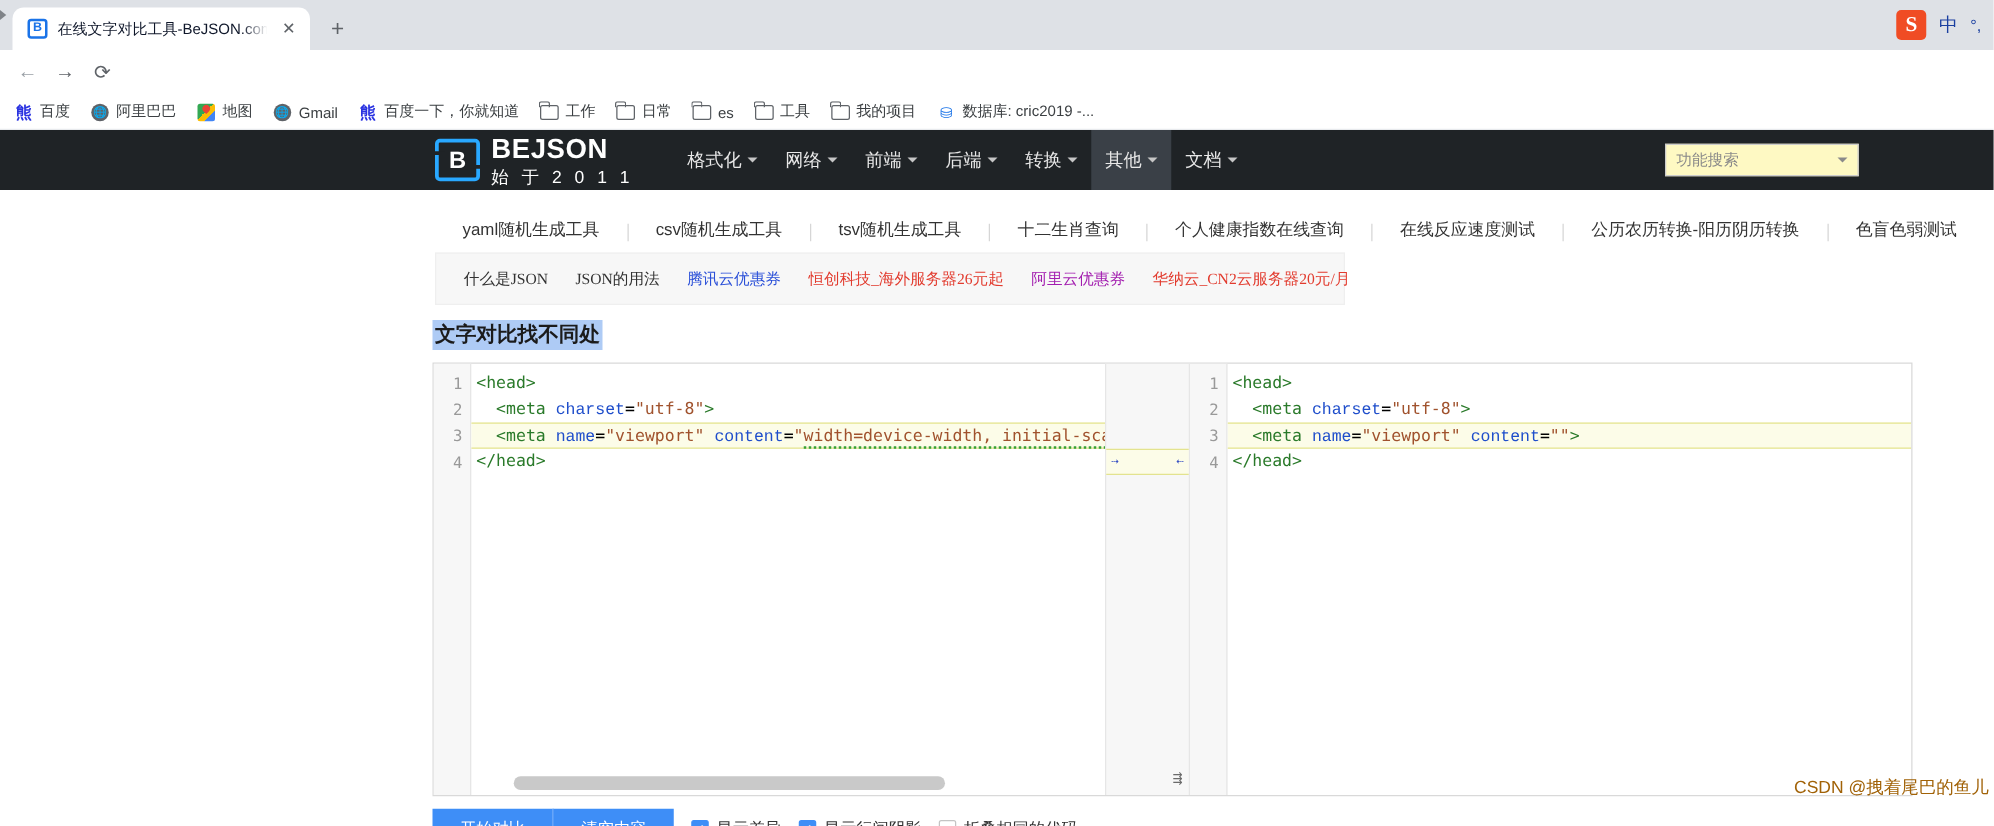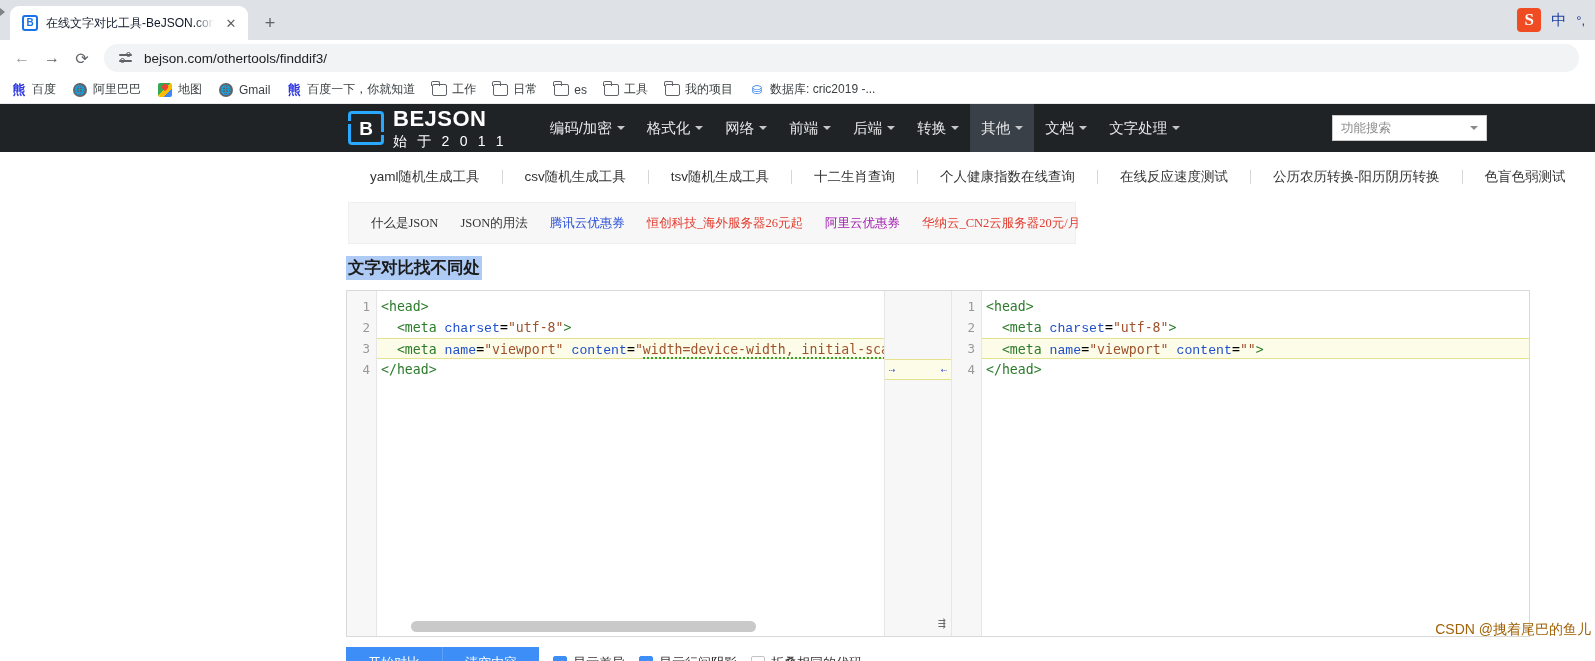--- a/index.html
+++ b/index.html
@@ -177,31 +177,31 @@
     padding: 0 11px; height: 48px;
     display:flex; align-items:center; gap:5px;
     cursor:pointer; white-space:nowrap;
   }
   .nav-item.active { background:#3a4047; }
   .caret { border-left:4px solid transparent; border-right:4px solid transparent; border-top:4px solid #c6c6c6; display:inline-block; }
 
   .func-search {
     margin-left: auto; margin-right: 108px;
     width: 155px; height: 26px;
-    background:#ffffff; border:1px solid #ccc;
+    background:#fef9c3; border:1px solid #ccc;
     display:flex; align-items:center; justify-content:space-between;
     padding: 0 8px;
     font-size: 12.5px; color:#8a8a8a;
   }
   .func-search .caret { border-top-color:#8a8a8a; }
 
   
   .sub-nav {
     height: 32px;
-    display:flex; align-items:center;
+    display:flex; align-items:flex-end;
     margin-left: 348px;
     margin-top: 9px;
     font-size: 13.5px;
     color: #333;
   }
   .sub-nav a { padding: 0 22px; cursor:pointer; white-space:nowrap; text-decoration:none; color:#333; }
   .sub-sep { width:1px; height:14px; background:#d6d6d6; }
 
   
   .ad-bar {
@@ -347,29 +347,20 @@
     <div class="tab-title">在线文字对比工具-BeJSON.com</div>
     <div class="tab-close">✕</div>
   </div>
   <div class="tab-new">+</div>
 </div>
 
 <div class="browser-toolbar">
   <div class="nav-btn back">←</div>
   <div class="nav-btn">→</div>
   <div class="nav-btn">⟳</div>
-  <div class="omnibox">
-    <span class="site-icon">
-        <i></i>
-        <i></i>
-        <i></i>
-        <i></i>
-      </span>
-    <span class="omnibox-url">bejson.com/othertools/finddif3/</span>
-  </div>
 </div>
 
 <div class="bookmarks-bar">
   <div class="bm">
     <span class="bm-ico ic-baidu">熊</span>
     <span>百度</span>
   </div>
   <div class="bm">
     <span class="bm-ico">
         <span class="ic-globe">🌐</span>
@@ -437,24 +428,20 @@
 <div class="site-header">
   <div class="logo-wrap">
     <div class="logo-mark">B</div>
     <div class="logo-text">
       <div class="logo-name">BEJSON</div>
       <div class="logo-sub">始 于 2 0 1 1</div>
     </div>
   </div>
   <div class="main-nav">
     <div class="nav-item">
-        <span>编码/加密</span>
-        <span class="caret"></span>
-      </div>
-    <div class="nav-item">
         <span>格式化</span>
         <span class="caret"></span>
       </div>
     <div class="nav-item">
         <span>网络</span>
         <span class="caret"></span>
       </div>
     <div class="nav-item">
         <span>前端</span>
         <span class="caret"></span>
@@ -466,24 +453,20 @@
     <div class="nav-item">
         <span>转换</span>
         <span class="caret"></span>
       </div>
     <div class="nav-item active">
         <span>其他</span>
         <span class="caret"></span>
       </div>
     <div class="nav-item">
         <span>文档</span>
-        <span class="caret"></span>
-      </div>
-    <div class="nav-item">
-        <span>文字处理</span>
         <span class="caret"></span>
       </div>
   </div>
   <div class="func-search">
     <span>功能搜索</span>
     <span class="caret"></span>
   </div>
 </div>
 
 <div class="sub-nav">

